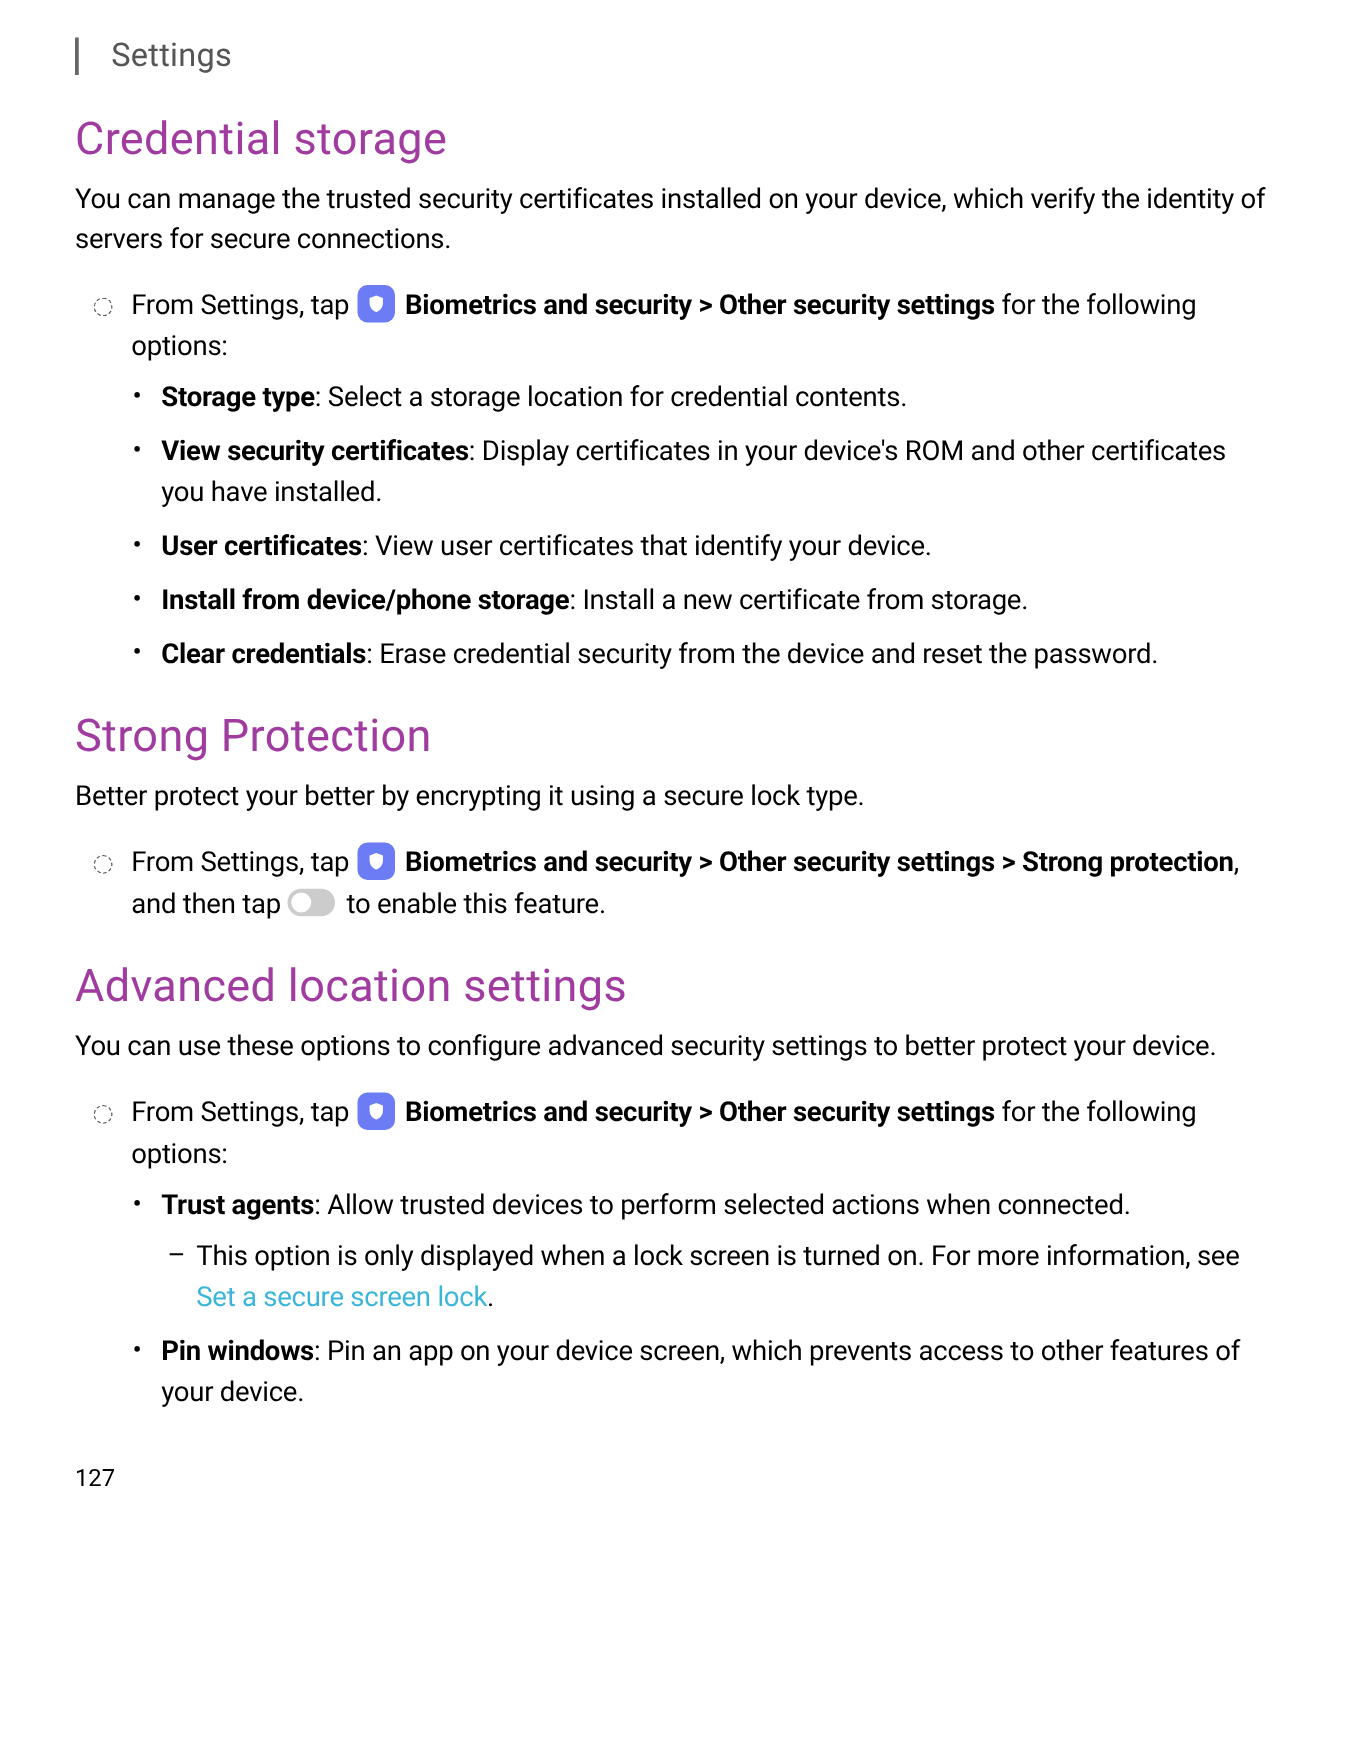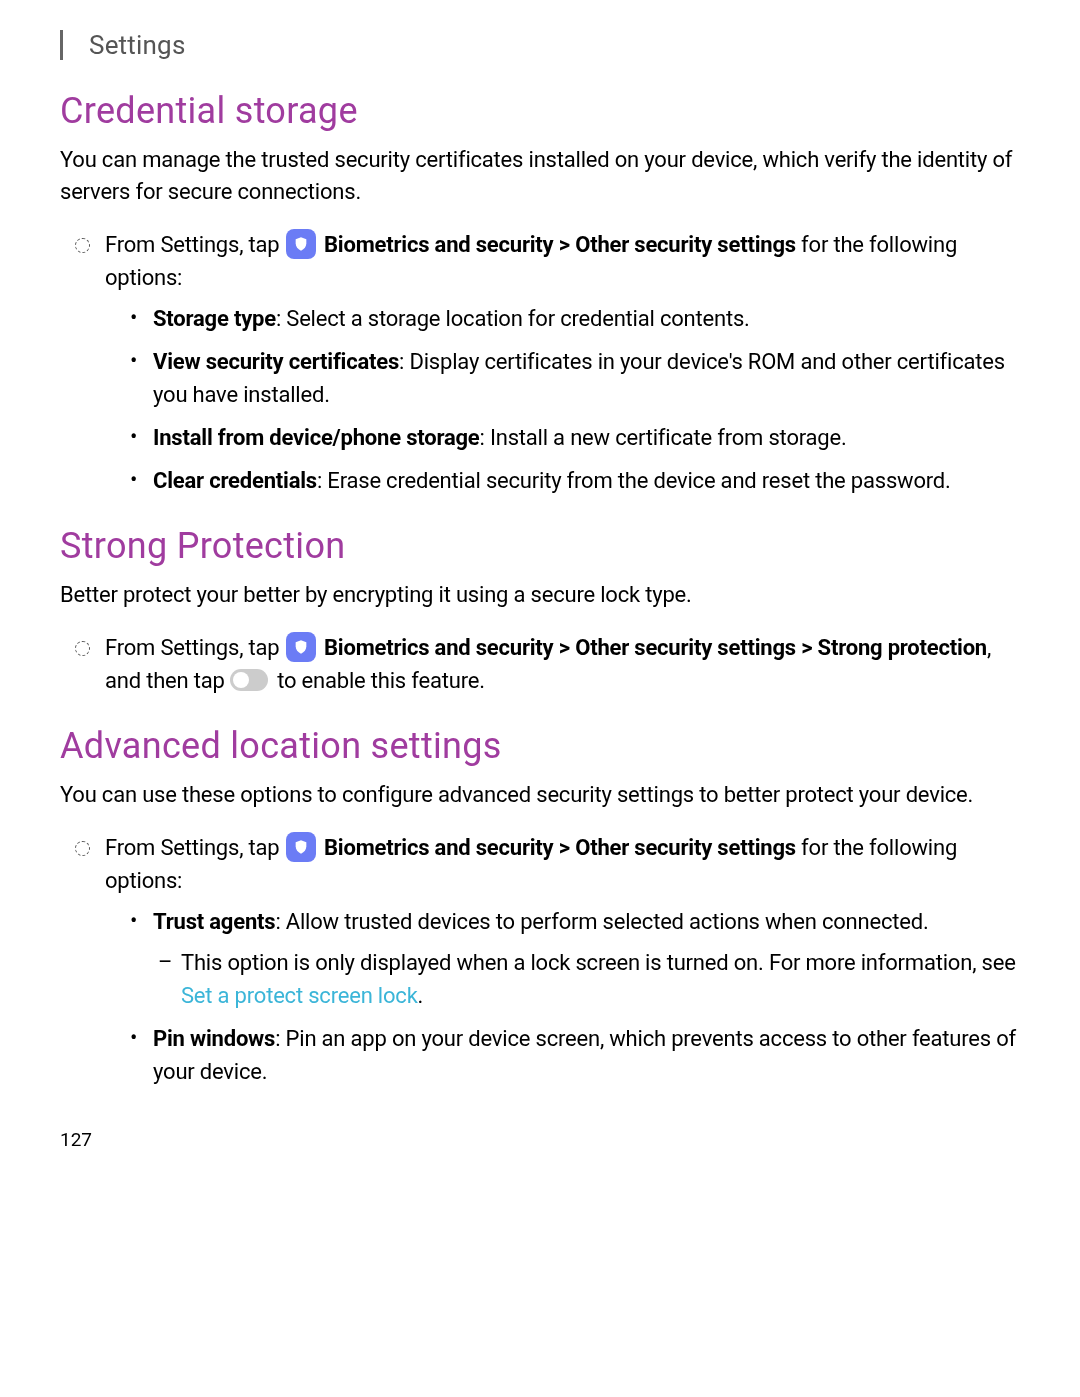--- a/index.html
+++ b/index.html
@@ -51,21 +51,21 @@
       position: absolute;
       left: -30px;
       top: 10px;
       width: 13px;
       height: 13px;
       border: 1px dashed #555;
       border-radius: 50%;
     }
     .dot-list {
       list-style: none;
-      margin-left: 48px;
+      margin-left: 24px;
       margin-top: 8px;
     }
     .dot-list li {
       position: relative;
       font-size: 22px;
       line-height: 1.5;
       margin-bottom: 10px;
       letter-spacing: -0.2px;
     }
     .dot-list li::before {
@@ -159,20 +159,21 @@
   <div class="circle-item">
     <span>From Settings, tap </span><span class="shield-icon">
         <svg viewBox="0 0 24 24">
           <path fill="#fff" d="M12 2 L4 5 L4 11 C4 16 7 20 12 22 C17 20 20 16 20 11 L20 5 Z"></path>
         </svg>
       </span>
     <span class="bold">Biometrics and security</span><span class="bold"> &gt; </span><span class="bold">Other security settings</span><span> for the following options:</span>
     <ul class="dot-list">
       <li><span class="bold">Storage type</span><span>: Select a storage location for credential contents.</span></li>
       <li><span class="bold">View security certificates</span><span>: Display certificates in your device's ROM and other certificates you have installed.</span></li>
+      <li><span class="bold">User certificates</span><span>: View user certificates that identify your device.</span></li>
       <li><span class="bold">Install from device/phone storage</span><span>: Install a new certificate from storage.</span></li>
       <li><span class="bold">Clear credentials</span><span>: Erase credential security from the device and reset the password.</span></li>
     </ul>
   </div>
 </div>
 
 <div class="section">
   <h2>Strong Protection</h2>
   <p class="intro">Better protect your better by encrypting it using a secure lock type.</p>
   <div class="circle-item">
@@ -193,21 +194,21 @@
         <svg viewBox="0 0 24 24">
           <path fill="#fff" d="M12 2 L4 5 L4 11 C4 16 7 20 12 22 C17 20 20 16 20 11 L20 5 Z"></path>
         </svg>
       </span>
     <span class="bold">Biometrics and security</span><span class="bold"> &gt; </span><span class="bold">Other security settings</span><span> for the following options:</span>
     <ul class="dot-list">
       <li>
         <span class="bold">Trust agents</span><span>: Allow trusted devices to perform selected actions when connected.</span>
         <ul class="dash-list">
           <li>
-            <span>This option is only displayed when a lock screen is turned on. For more information, see </span><span class="link">Set a protect screen lock</span><span>.</span>
+            <span>This option is only displayed when a lock screen is turned on. For more information, see </span><span class="link">Set a secure screen lock</span><span>.</span>
           </li>
         </ul>
       </li>
       <li><span class="bold">Pin windows</span><span>: Pin an app on your device screen, which prevents access to other features of your device.</span></li>
     </ul>
   </div>
 </div>
 
 <div class="page-number">127</div>
 

